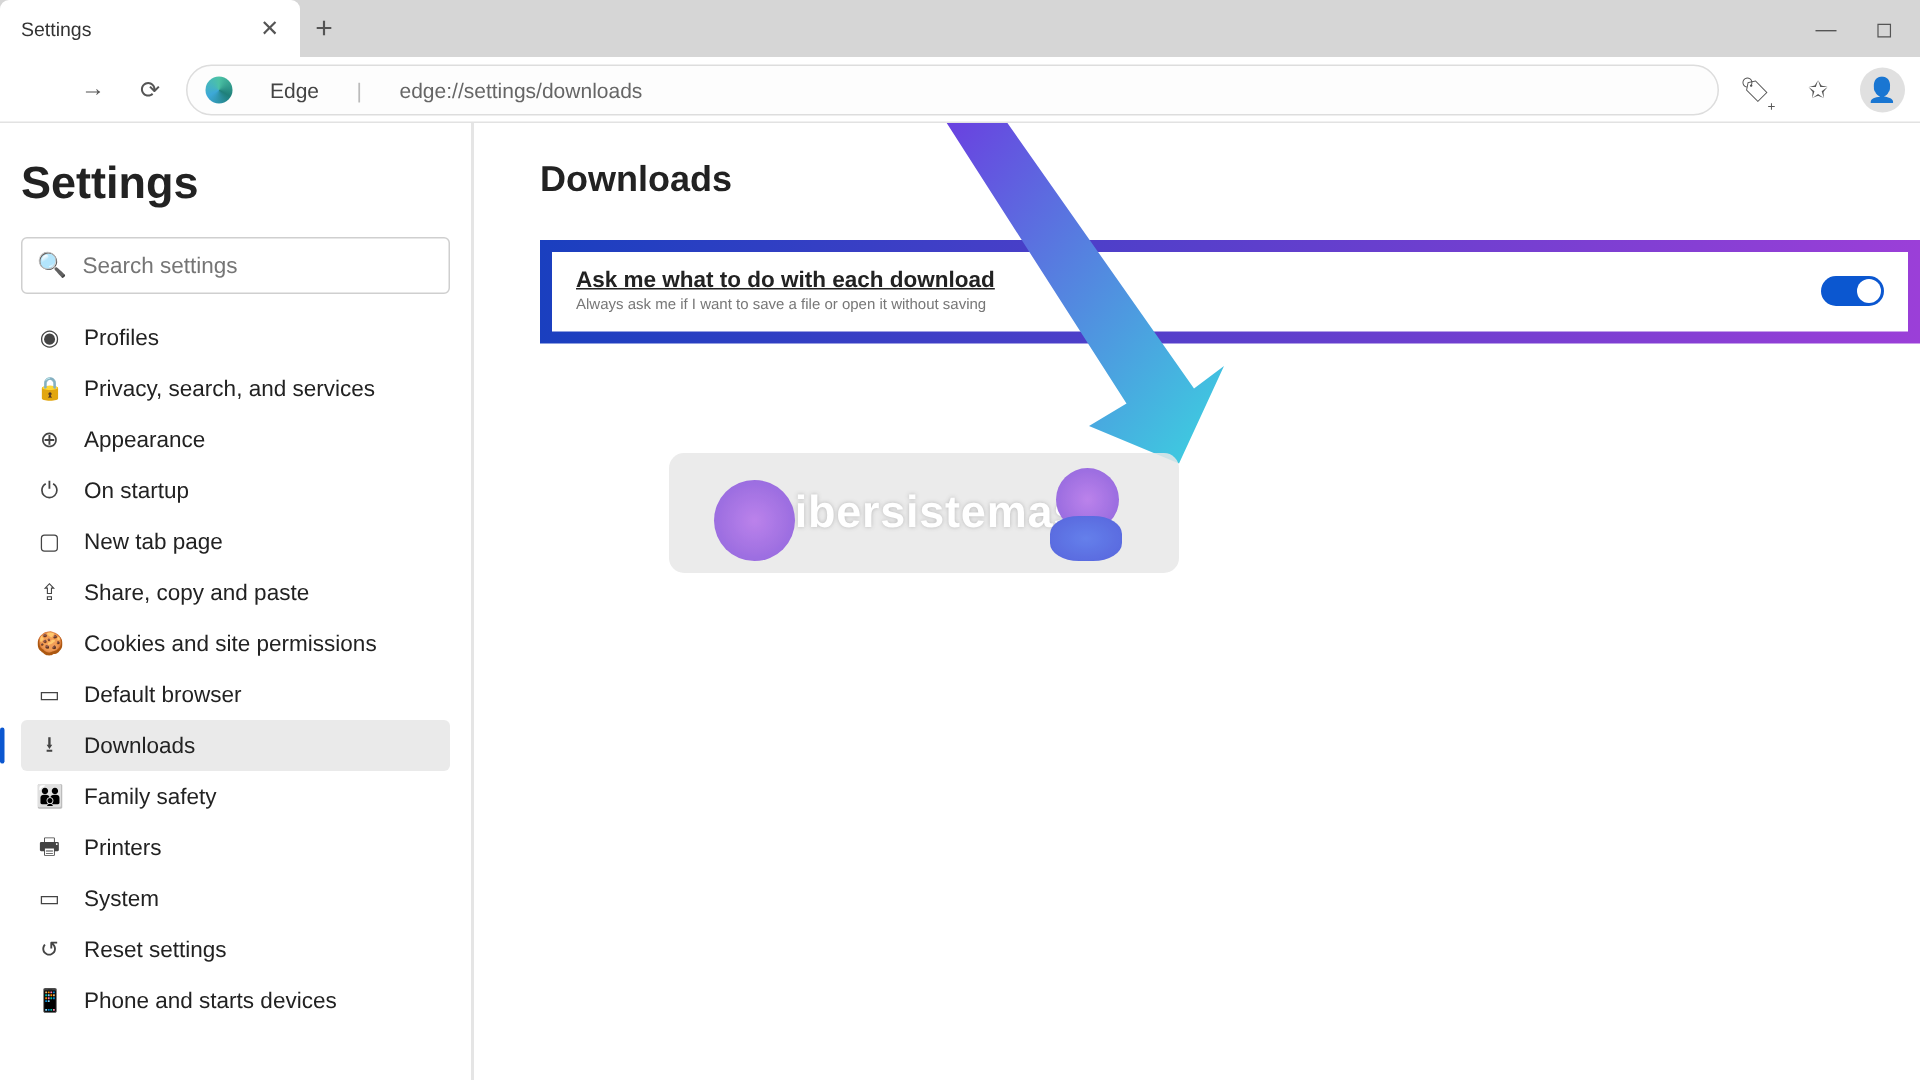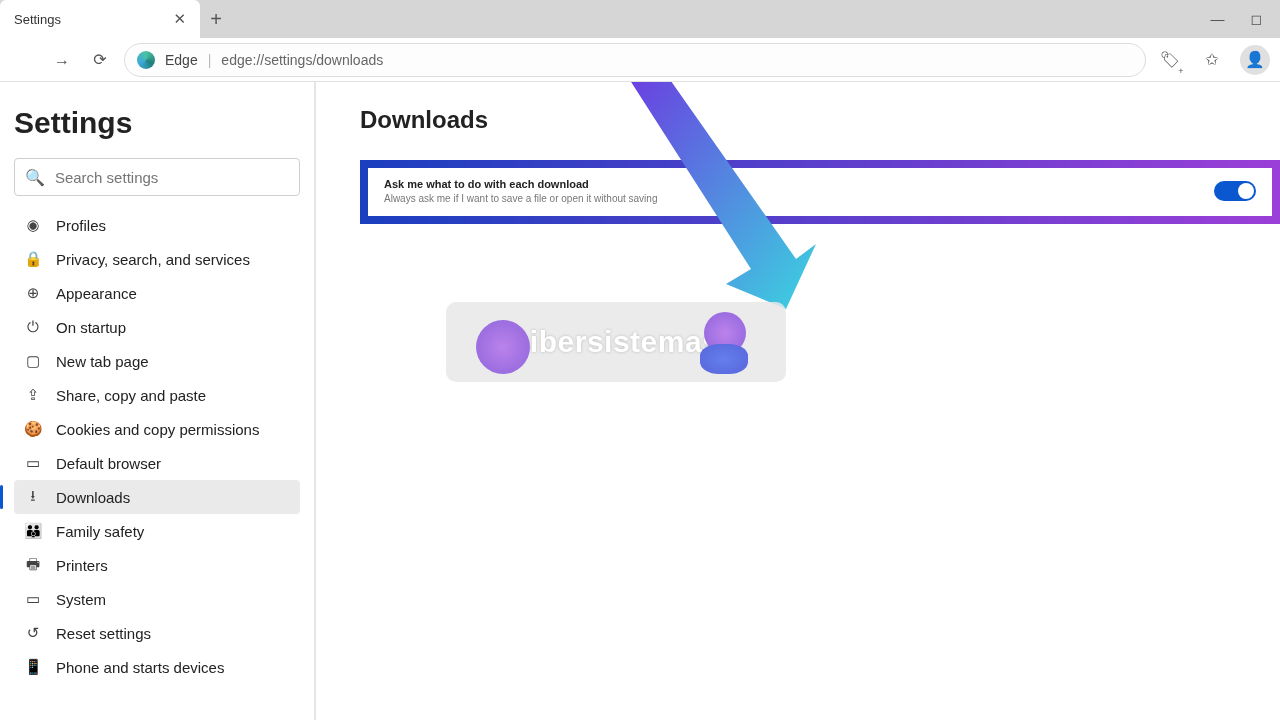--- a/index.html
+++ b/index.html
@@ -11,21 +11,21 @@
 .tab-title { font-size: 13px; color: #333; }
 .tab-close { font-size: 15px; color: #555; cursor: pointer; }
 .newtab { width: 32px; text-align: center; font-size: 20px; color: #555; cursor: pointer; }
 .win-controls { margin-left: auto; display: flex; gap: 26px; padding-right: 18px; color: #555; }
 .win-controls span { font-size: 14px; cursor: pointer; }
 
 
 .toolbar { display: flex; align-items: center; height: 44px; padding: 0 10px; gap: 10px; border-bottom: 1px solid #e2e2e2; background: #fff; }
 .tb-btn { width: 28px; height: 28px; display: flex; align-items: center; justify-content: center; color: #555; cursor: pointer; }
 .tb-btn.disabled { color: #bbb; cursor: default; }
-.addrbar { flex: 1; display: flex; align-items: center; height: 34px; border: 1px solid #ddd; border-radius: 17px; padding: 0 12px; gap: 10px; font-size: 14px; color: #555; background: #fdfdfd; }
+.addrbar { flex: 1; display: flex; align-items: center; height: 34px; border: 1px solid #ddd; border-radius: 17px; padding: 0 12px; gap: 25px; font-size: 14px; color: #555; background: #fdfdfd; }
 .addrbar .edge-logo { width: 18px; height: 18px; border-radius: 50%; background: conic-gradient(#4cc2a5, #1f7f7a, #3da8d8, #4cc2a5); }
 .addrbar .brand { color: #444; }
 .addrbar .divider { color: #bbb; }
 .addrbar .url { color: #666; }
 .tb-right { display: flex; align-items: center; gap: 14px; }
 .badge-plus { position: relative; }
 .badge-plus::after { content: "+"; position: absolute; bottom: -2px; right: -2px; font-size: 9px; background: #fff; border-radius: 50%; width: 10px; height: 10px; line-height: 10px; text-align: center; }
 .avatar { width: 30px; height: 30px; border-radius: 50%; background: #e0e0e0; display: flex; align-items: center; justify-content: center; color: #888; }
 
 
@@ -44,21 +44,21 @@
 .content { flex: 1; padding: 24px 0 0 44px; position: relative; overflow: hidden; }
 .content h2 { font-size: 24px; font-weight: 600; color: #222; margin-bottom: 26px; }
 .loc-row { display: flex; justify-content: space-between; align-items: flex-start; padding-right: 36px; }
 .loc-label { font-size: 15px; font-weight: 600; color: #222; }
 .loc-path { font-size: 13px; color: #777; margin-top: 4px; }
 .change-btn { border: 1px solid #bbb; background: #fff; padding: 8px 18px; border-radius: 4px; font-size: 14px; cursor: pointer; }
 
 .highlight-wrap { margin-top: 14px; padding: 8px; background: linear-gradient(90deg, #1a3fbf 0%, #9b3fd8 100%); }
 .setting-row { background: #fff; padding: 10px 16px 12px 16px; display: flex; justify-content: space-between; align-items: center; }
 .setting-row.plain { background: transparent; padding: 14px 36px 0 16px; }
-.setting-title { font-size: 11px; font-weight: 600; color: #222; }
+.setting-title { font-size: 15px; font-weight: 600; color: #222; text-decoration: underline; }
 .setting-desc { font-size: 10px; color: #777; margin-top: 3px; }
 
 .toggle { width: 42px; height: 20px; border-radius: 10px; background: #0b57d0; position: relative; cursor: pointer; }
 .toggle::after { content: ""; position: absolute; right: 2px; top: 2px; width: 16px; height: 16px; border-radius: 50%; background: #fff; }
 
 
 .arrow-annot { position: absolute; top: -8px; left: 290px; width: 220px; height: 240px; pointer-events: none; }
 
 
 .watermark { position: absolute; left: 130px; top: 220px; width: 340px; height: 80px; background: #e8e8e8; border-radius: 10px; display: flex; align-items: center; justify-content: center; opacity: 0.85; pointer-events: none; }
@@ -124,21 +124,21 @@
         <div class="nav-item">
           <span class="icon">▢</span>
           <span>New tab page</span>
         </div>
         <div class="nav-item">
           <span class="icon">⇪</span>
           <span>Share, copy and paste</span>
         </div>
         <div class="nav-item">
           <span class="icon">🍪</span>
-          <span>Cookies and copy permissions</span>
+          <span>Cookies and site permissions</span>
         </div>
         <div class="nav-item">
           <span class="icon">▭</span>
           <span>Default browser</span>
         </div>
         <div class="nav-item active">
           <span class="icon">⭳</span>
           <span>Downloads</span>
         </div>
         <div class="nav-item">

